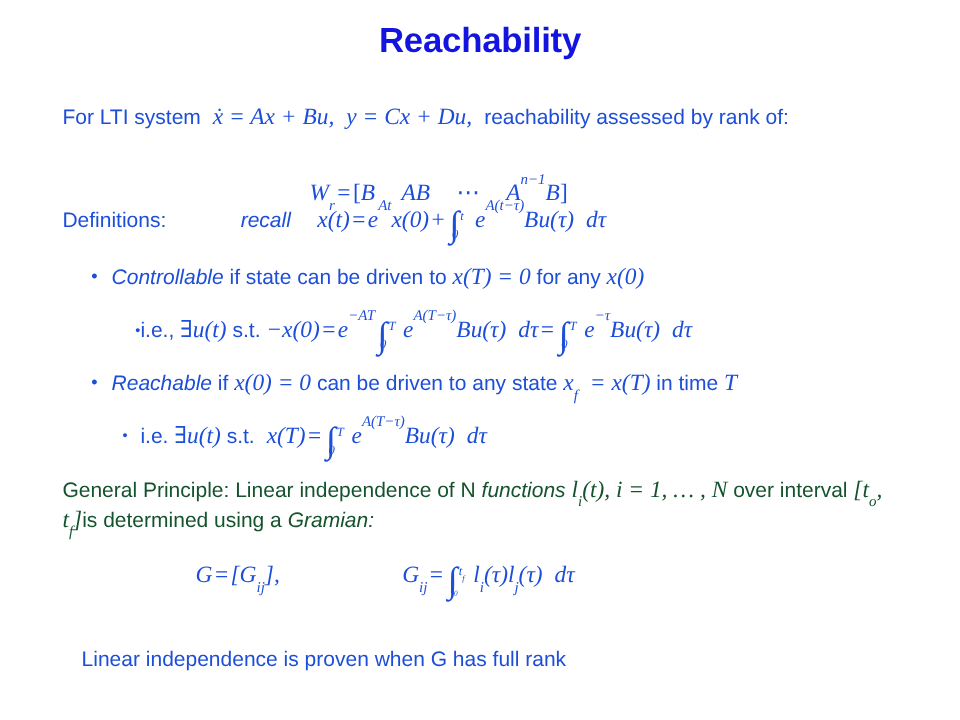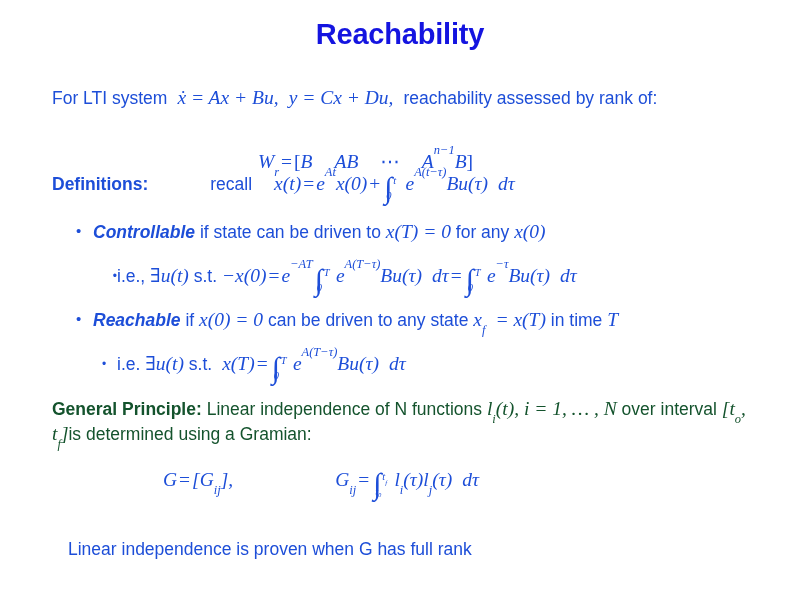--- a/index.html
+++ b/index.html
@@ -50,23 +50,23 @@
     line-height: 1.28;
     color: #1d4ed8;
     white-space: nowrap;
   }
   .para {
     font-size: 17.5px;
     line-height: 1.30;
     color: #14532d;
   }
 
-  .b      { font-weight: bold; margin-top: 43px; }
-  .i      { }
-  .bi     { font-weight: bold; font-style: italic; }
+  .b      { font-weight: normal; margin-top: 43px; }
+  .i      { font-style: italic; }
+  .bi     { font-weight: normal; font-style: italic; }
 
   
   .m {
     font-family: "Liberation Serif", "DejaVu Serif", serif;
     font-style: italic;
     font-size: 19.5px;
   }
   .m .up { font-style: normal; }
   .m .op { font-style: normal; padding: 0 2px; }
 

